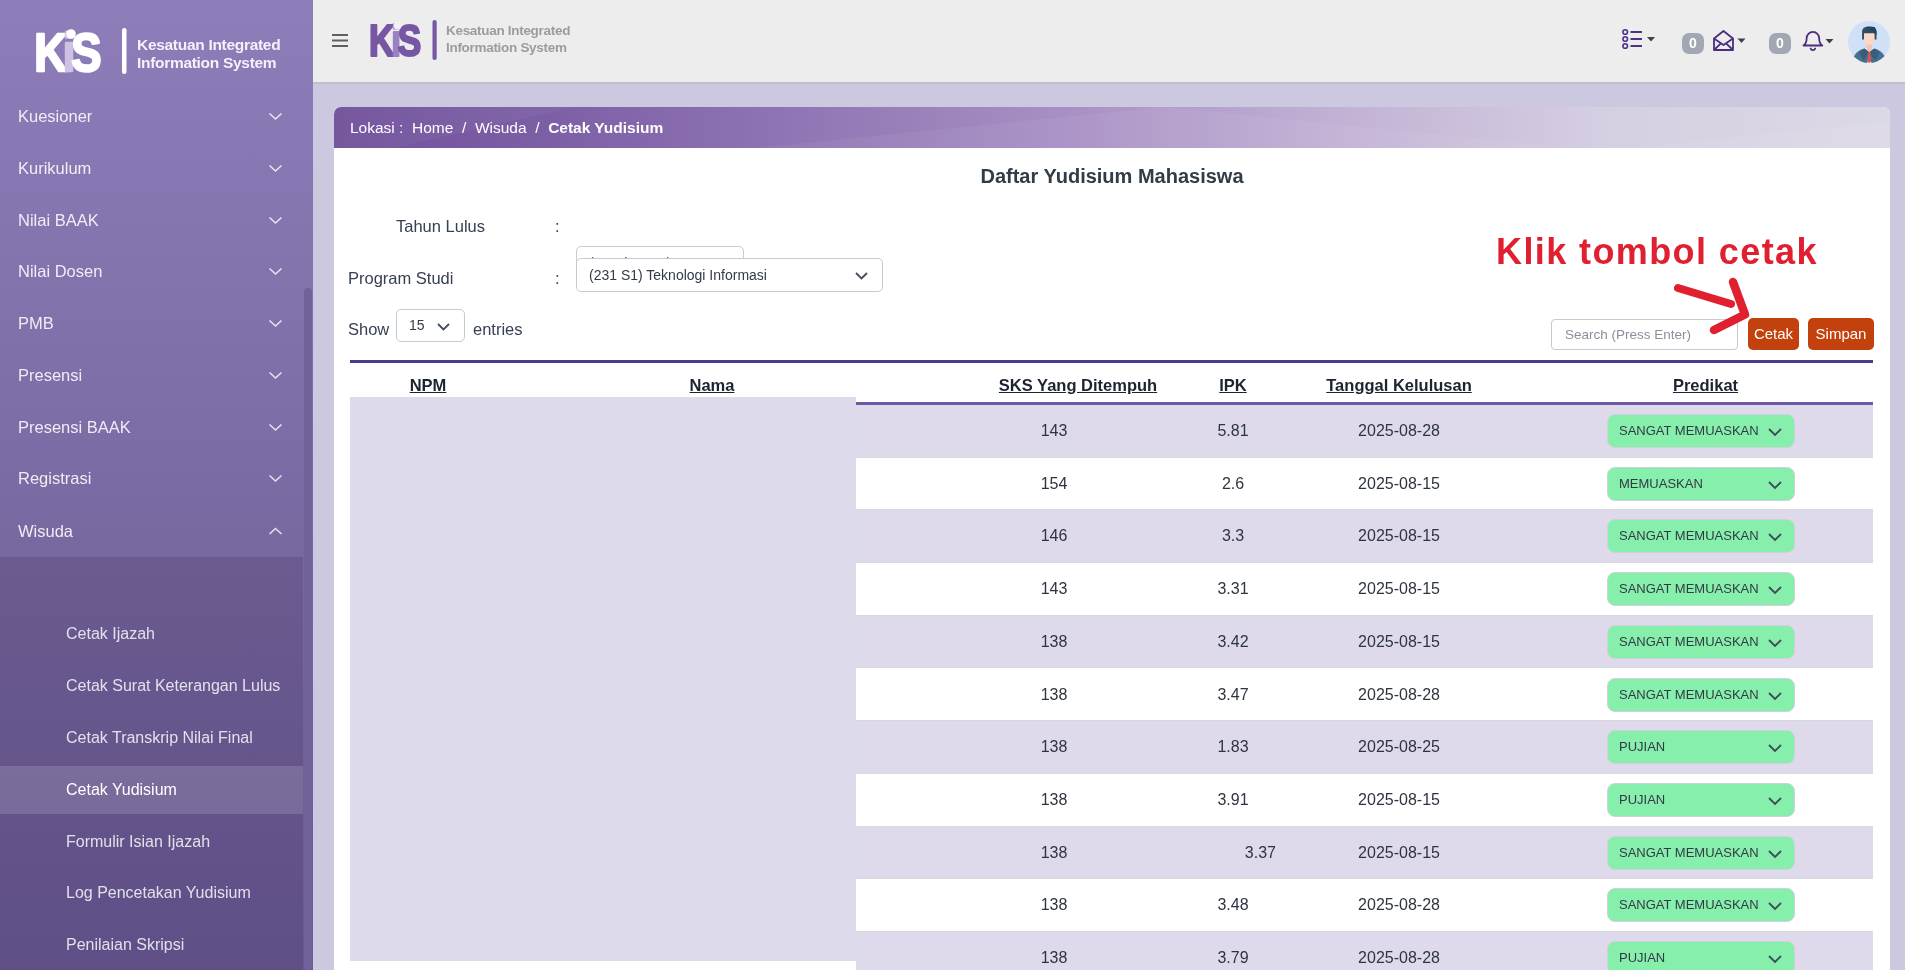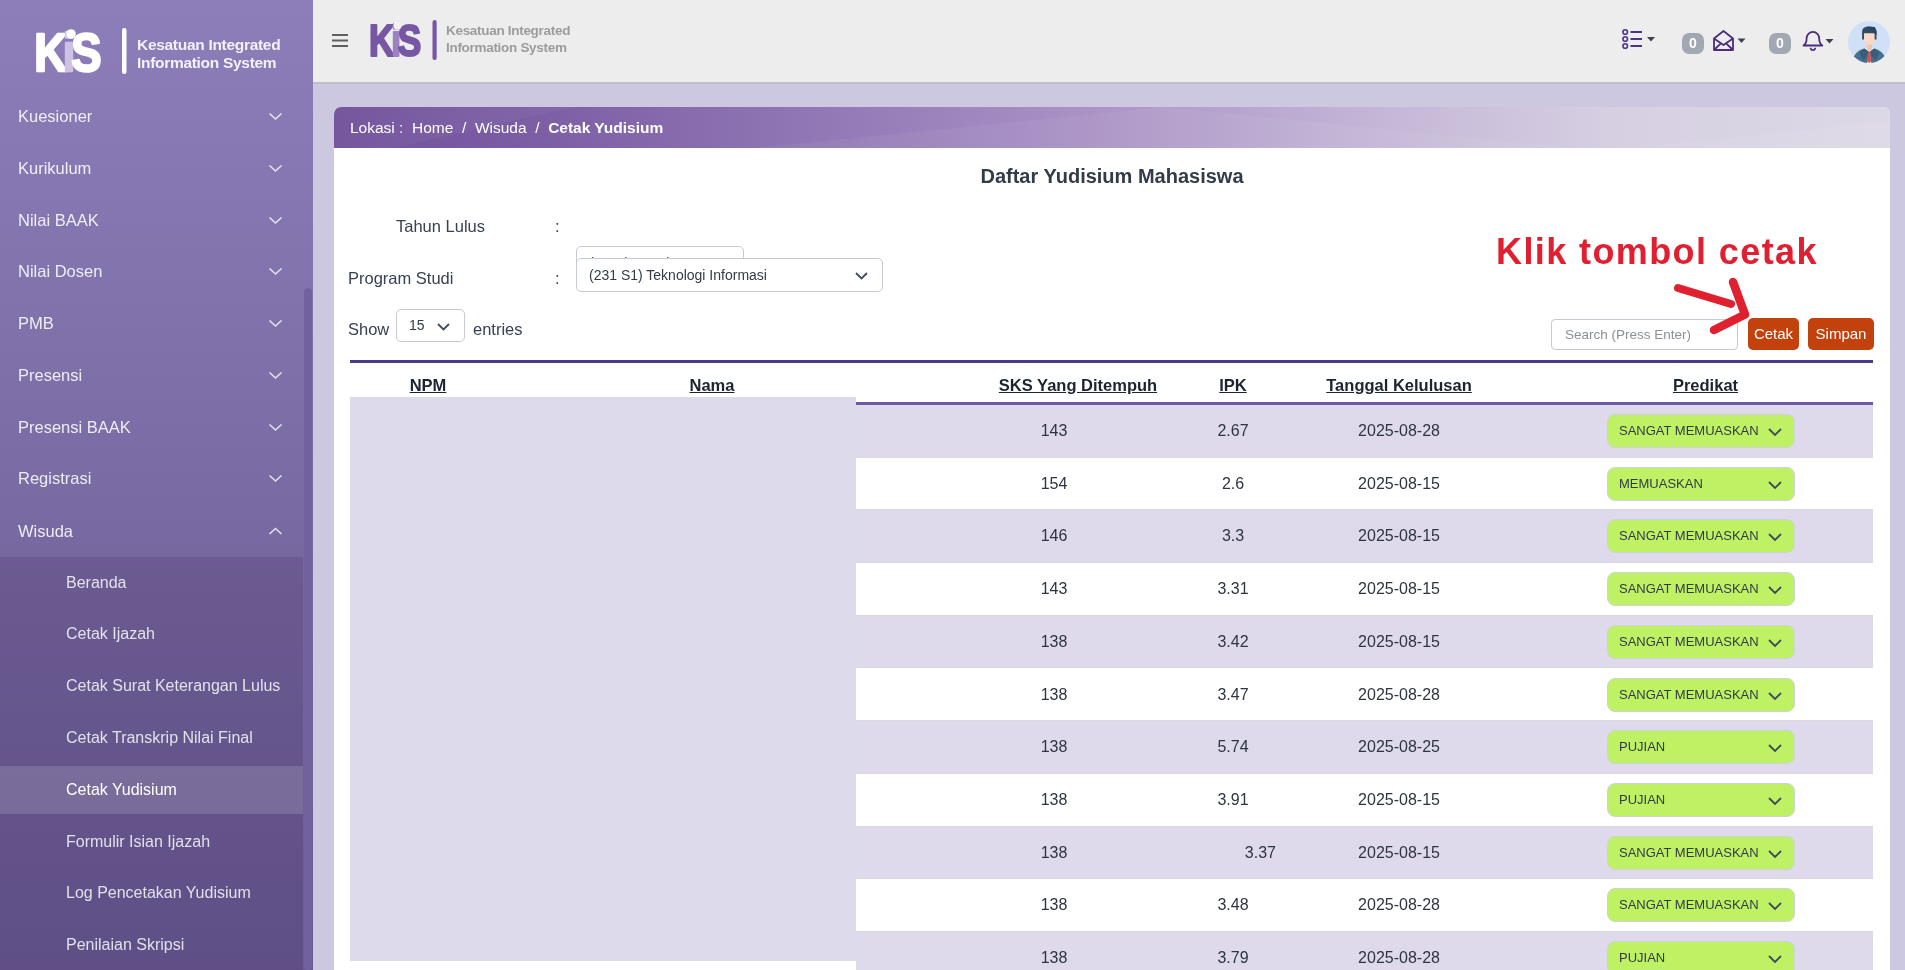--- a/index.html
+++ b/index.html
@@ -32,21 +32,21 @@
 .btn { position:absolute; top:211px; height:32px; background:#c2410c; border-radius:5px; color:#fff; font-size:15px; text-align:center; line-height:31px; }
 
 
 #tbl { position:absolute; left:16px; top:253px; width:1523px; }
 .thead { position:absolute; left:0; top:0; width:1523px; height:45px; border-top:3px solid #4e3b87; border-bottom:3px solid #6d59a6; }
 .th { position:absolute; top:3px; height:39px; line-height:39px; text-align:center; font-weight:bold; font-size:16.5px; color:#1c2430;text-decoration:underline; }
 .row { position:absolute; left:0; width:1523px; height:52.7px; border-bottom:1px solid #d9d8de; }
 .odd { background:#dedaec; }
 .even { background:#fff; }
 .td { position:absolute; top:0; height:52px; line-height:52px; text-align:center; font-size:16px; color:#2e3440; }
-.psel { position:absolute; left:85px; top:9px; width:188px; height:34px; background:#bef264; border:1px solid #ced3d9; border-radius:8px; font-size:13px; color:#333a45; line-height:32px; padding-left:11px; }
+.psel { position:absolute; left:85px; top:9px; width:188px; height:34px; background:#86efac; border:1px solid #ced3d9; border-radius:8px; font-size:13px; color:#333a45; line-height:32px; padding-left:11px; }
 </style>
 </head>
 <body>
 
 <div id="sidebar">
   <div class="abs" style="left:36px;top:22px;width:260px;height:60px;">
     <svg width="260" height="60" viewBox="0 0 260 60">
       <text x="-2" y="49" font-size="54" font-weight="bold" fill="#ffffff" stroke="#ffffff" stroke-width="2.6" stroke-linejoin="round" transform="scale(0.84,1)" letter-spacing="-5" font-family="Liberation Sans,sans-serif">K<tspan fill="#cdc2e4" stroke="#cdc2e4">i</tspan>S</text>
       <circle cx="35" cy="12" r="4.8" fill="#ffffff"></circle>
       <rect x="86" y="6" width="4.5" height="46" rx="2.2" fill="#ffffff"></rect>
@@ -75,21 +75,20 @@
   <div class="sb-item" style="top:401px;">Presensi BAAK<span class="sb-chev"><svg width="15" height="9">
           <path d="M1.5 1.5 L7.5 7 L13.5 1.5" fill="none" stroke="rgba(255,255,255,0.8)" stroke-width="1.6"></path>
         </svg></span></div>
   <div class="sb-item" style="top:452px;">Registrasi<span class="sb-chev"><svg width="15" height="9">
           <path d="M1.5 1.5 L7.5 7 L13.5 1.5" fill="none" stroke="rgba(255,255,255,0.8)" stroke-width="1.6"></path>
         </svg></span></div>
   <div class="sb-item" style="top:505px;">Wisuda<span class="sb-chev"><svg width="15" height="9">
           <path d="M1.5 7 L7.5 1.5 L13.5 7" fill="none" stroke="rgba(255,255,255,0.8)" stroke-width="1.6"></path>
         </svg></span></div>
   <div id="submenu">
-    <div class="sb-sub" style="top:2px;">Beranda</div>
     <div class="sb-sub" style="top:53px;">Cetak Ijazah</div>
     <div class="sb-sub" style="top:105px;">Cetak Surat Keterangan Lulus</div>
     <div class="sb-sub" style="top:157px;">Cetak Transkrip Nilai Final</div>
     <div class="sb-sub sb-active" style="top:209px;">Cetak Yudisium</div>
     <div class="sb-sub" style="top:261px;">Formulir Isian Ijazah</div>
     <div class="sb-sub" style="top:312px;">Log Pencetakan Yudisium</div>
     <div class="sb-sub" style="top:364px;">Penilaian Skripsi</div>
   </div>
   <div id="sb-scroll"></div>
 </div>
@@ -208,21 +207,21 @@
     <div class="thead">
       <div class="th" style="left:0;width:156px;">NPM</div>
       <div class="th" style="left:156px;width:412px;">Nama</div>
       <div class="th" style="left:592px;width:272px;">SKS Yang Ditempuh</div>
       <div class="th" style="left:840px;width:86px;">IPK</div>
       <div class="th" style="left:926px;width:246px;">Tanggal Kelulusan</div>
       <div class="th" style="left:1180px;width:351px;">Predikat</div>
     </div>
     <div class="row odd" style="top:45px;">
       <div class="td" style="left:568px;width:272px;">143</div>
-      <div class="td" style="left:840px;width:86px;">2.67</div>
+      <div class="td" style="left:840px;width:86px;">5.81</div>
       <div class="td" style="left:926px;width:246px;">2025-08-28</div>
       <div class="abs" style="left:1172px;top:0;width:351px;height:52px;">
         <div class="psel">SANGAT MEMUASKAN<svg class="chev" style="right:12px;top:13px;" width="14" height="9">
               <path d="M1 1 L7 7 L13 1" fill="none" stroke="#3f4a5a" stroke-width="1.8"></path>
             </svg></div>
       </div>
     </div>
     <div class="row even" style="top:97.7px;">
       <div class="td" style="left:568px;width:272px;">154</div>
       <div class="td" style="left:840px;width:86px;">2.6</div>
@@ -268,21 +267,21 @@
       <div class="td" style="left:840px;width:86px;">3.47</div>
       <div class="td" style="left:926px;width:246px;">2025-08-28</div>
       <div class="abs" style="left:1172px;top:0;width:351px;height:52px;">
         <div class="psel">SANGAT MEMUASKAN<svg class="chev" style="right:12px;top:13px;" width="14" height="9">
               <path d="M1 1 L7 7 L13 1" fill="none" stroke="#3f4a5a" stroke-width="1.8"></path>
             </svg></div>
       </div>
     </div>
     <div class="row odd" style="top:361.2px;">
       <div class="td" style="left:568px;width:272px;">138</div>
-      <div class="td" style="left:840px;width:86px;">5.74</div>
+      <div class="td" style="left:840px;width:86px;">1.83</div>
       <div class="td" style="left:926px;width:246px;">2025-08-25</div>
       <div class="abs" style="left:1172px;top:0;width:351px;height:52px;">
         <div class="psel">PUJIAN<svg class="chev" style="right:12px;top:13px;" width="14" height="9">
               <path d="M1 1 L7 7 L13 1" fill="none" stroke="#3f4a5a" stroke-width="1.8"></path>
             </svg></div>
       </div>
     </div>
     <div class="row even" style="top:413.9px;">
       <div class="td" style="left:568px;width:272px;">138</div>
       <div class="td" style="left:840px;width:86px;">3.91</div>

